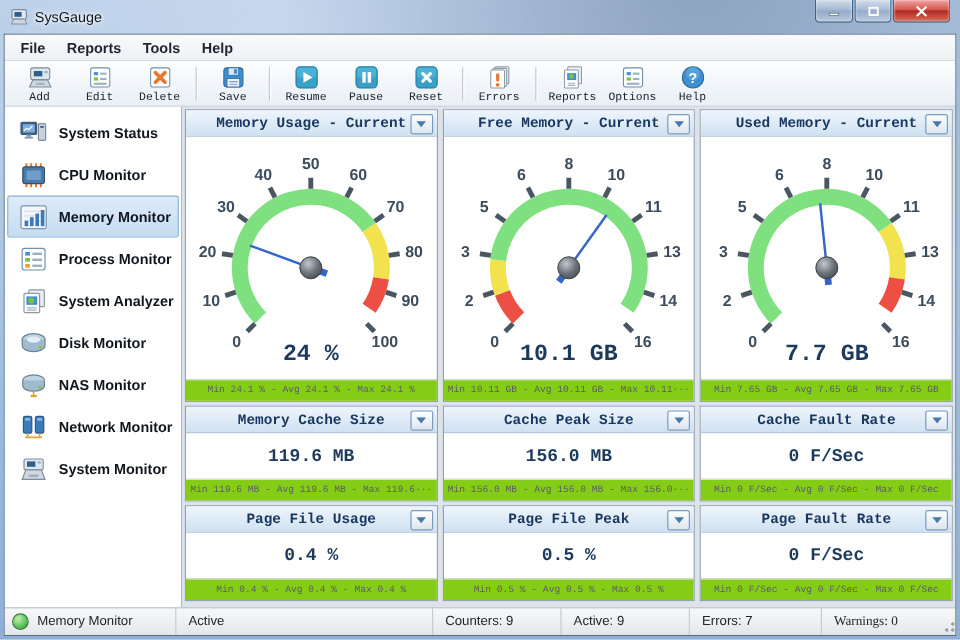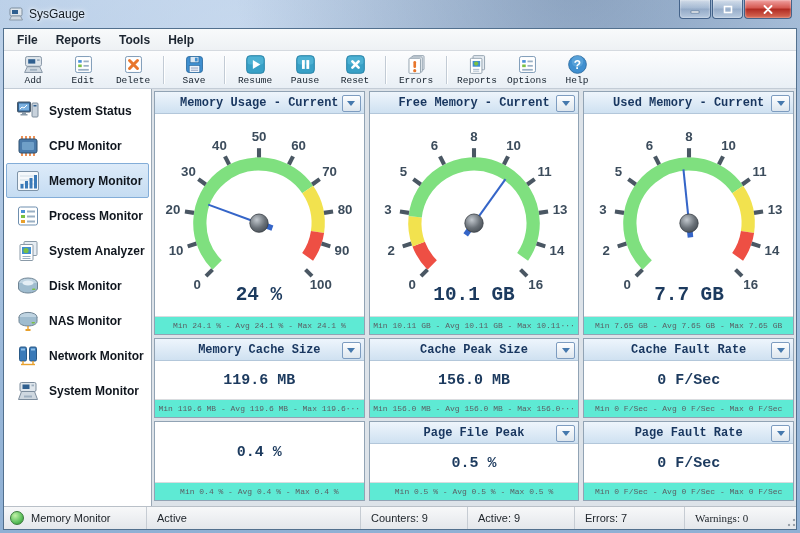--- a/index.html
+++ b/index.html
@@ -47,21 +47,21 @@
   .prow.counters{height:81px;}
   
   .panel{flex:1;background:#fff;border:1px solid #91a3b4;display:flex;flex-direction:column;min-width:0;}
   .panel-header{height:21px;position:relative;background:linear-gradient(#eef5fc,#cfe1f1);
     border-bottom:1px solid #b3c7da;display:flex;align-items:center;justify-content:center;}
   .panel-title{font-family:"Liberation Mono",monospace;font-size:12px;font-weight:700;color:#18365f;white-space:nowrap;}
   .dd-btn{position:absolute;right:3px;top:3px;width:17px;height:15px;border:1px solid #7d9cc0;border-radius:2px;
     background:linear-gradient(#fdfeff,#dde6ee);display:flex;align-items:center;justify-content:center;cursor:pointer;}
   .dd-arrow{width:0;height:0;border-left:4px solid transparent;border-right:4px solid transparent;border-top:5px solid #4679ad;display:block;}
   .panel-body{flex:1;display:flex;align-items:center;justify-content:center;overflow:hidden;}
-  .panel-footer{height:17px;background:#5eead4;border-top:1px solid #d9dcdf;display:flex;align-items:center;justify-content:center;
+  .panel-footer{height:17px;background:#84cc16;border-top:1px solid #d9dcdf;display:flex;align-items:center;justify-content:center;
     font-family:"Liberation Mono",monospace;font-size:8px;color:#5a5f64;white-space:nowrap;overflow:hidden;}
   .counter-value{font-family:"Liberation Mono",monospace;font-size:15px;font-weight:700;color:#1c3a5e;}
   .gauge-svg{display:block;}
   
   .statusbar{height:22px;background:linear-gradient(#f7f8f9,#e4e7eb);border-top:1px solid #b9c0c8;
     display:flex;align-items:center;font-size:11px;color:#20262c;}
   .sb-sec{display:flex;align-items:center;height:100%;padding-left:10px;border-left:1px solid #c6ccd3;box-sizing:border-box;}
   .sb-sec:first-child{border-left:none;padding-left:6px;gap:7px;}
   .sb-dot{width:12px;height:12px;border-radius:50%;border:1px solid #3a7a3a;
     background:radial-gradient(circle at 35% 30%, #c2f2a8, #5cc05c 60%, #2e8a2e);}
@@ -559,20 +559,26 @@
                 </div>
               </div>
               <div class="panel-body">
                 <span class="counter-value">0 F/Sec</span>
               </div>
               <div class="panel-footer">Min 0 F/Sec - Avg 0 F/Sec - Max 0 F/Sec</div>
             </div>
           </div>
         <div class="prow counters">
             <div class="panel">
+              <div class="panel-header">
+                <span class="panel-title">Page File Usage</span>
+                <div class="dd-btn">
+                  <span class="dd-arrow"></span>
+                </div>
+              </div>
               <div class="panel-body">
                 <span class="counter-value">0.4 %</span>
               </div>
               <div class="panel-footer">Min 0.4 % - Avg 0.4 % - Max 0.4 %</div>
             </div>
             <div class="panel">
               <div class="panel-header">
                 <span class="panel-title">Page File Peak</span>
                 <div class="dd-btn">
                   <span class="dd-arrow"></span>

